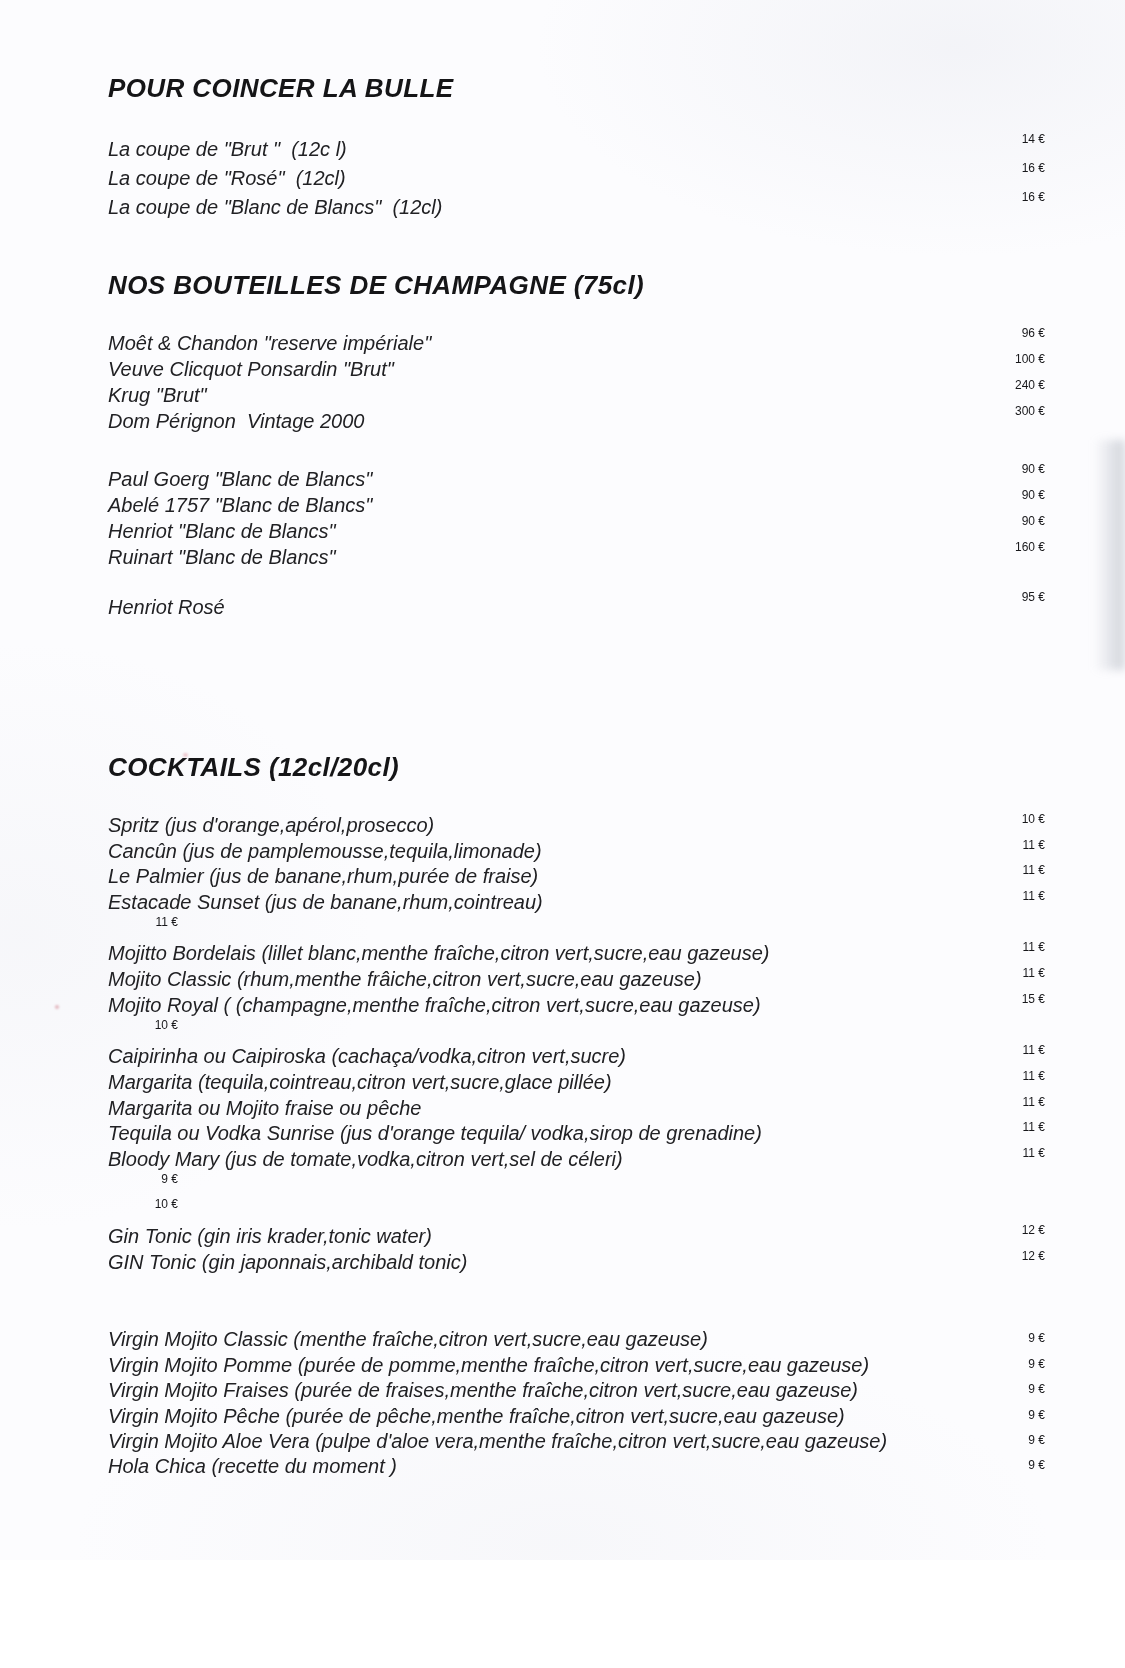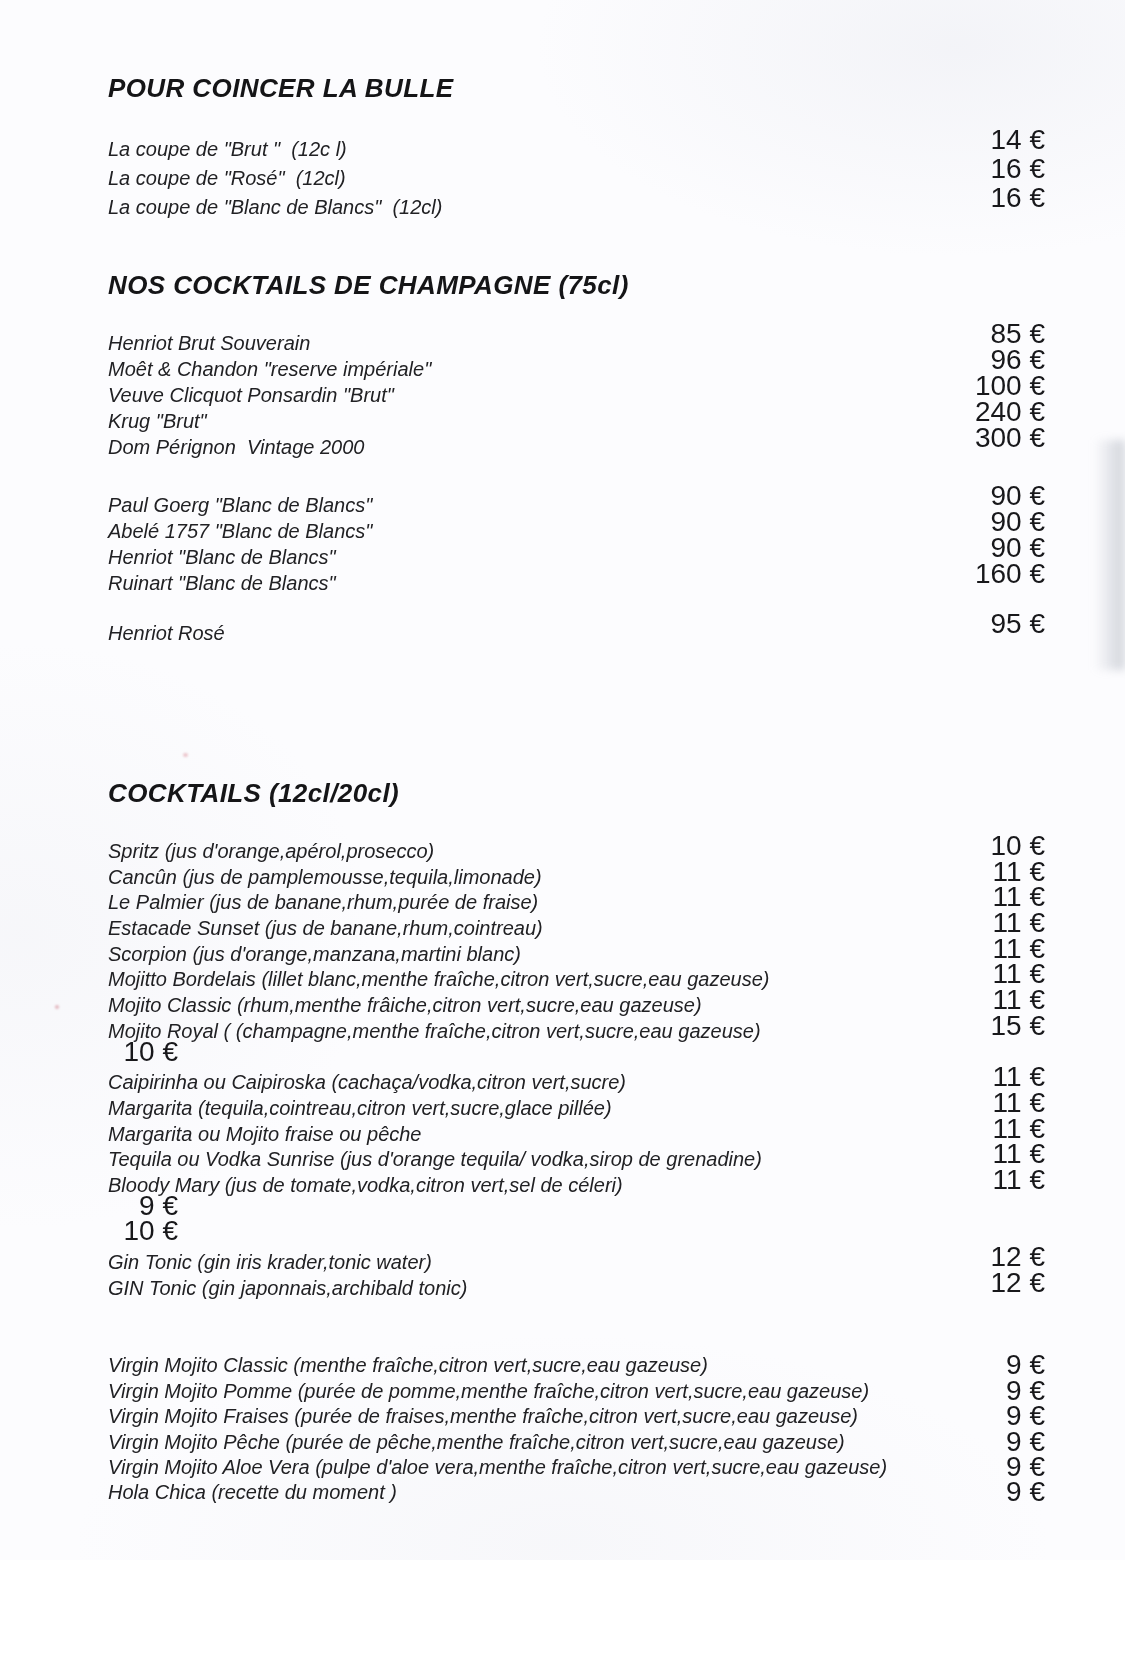--- a/index.html
+++ b/index.html
@@ -67,21 +67,21 @@
   .menu-section:nth-of-type(4) .menu-row { height: 25.4px; }
 
   .item-name {
     font-size: 20px;
     line-height: 21px;
     font-style: italic;
     white-space: pre;
     color: #212124;
   }
   .item-price {
-    font-size: 28px;
+    font-size: 12px;
     line-height: 21px;
     font-style: normal;
     white-space: pre;
     color: #18181b;
     text-align: right;
     min-width: 70px;
   }
   .menu-section:nth-of-type(1) .item-price,
   .menu-section:nth-of-type(2) .item-price { transform: translateY(-10px); }
   .menu-section:nth-of-type(3) .item-price { transform: translateY(-6px); }
@@ -106,26 +106,22 @@
             <span class="item-name">La coupe de "Rosé"  (12cl)</span>
             <span class="item-price">16 €</span>
           </div>
           <div class="menu-row">
             <span class="item-name">La coupe de "Blanc de Blancs"  (12cl)</span>
             <span class="item-price">16 €</span>
           </div>
         </div>
       </section>
       <section class="menu-section">
-        <h2 class="section-heading">NOS COCKTAILS DE CHAMPAGNE (75cl)</h2>
-        <div class="item-group">
-          <div class="menu-row">
-            <span class="item-name">Henriot Brut Souverain</span>
-            <span class="item-price">85 €</span>
-          </div>
+        <h2 class="section-heading">NOS BOUTEILLES DE CHAMPAGNE (75cl)</h2>
+        <div class="item-group">
           <div class="menu-row">
             <span class="item-name">Moêt &amp; Chandon "reserve impériale"</span>
             <span class="item-price">96 €</span>
           </div>
           <div class="menu-row">
             <span class="item-name">Veuve Clicquot Ponsardin "Brut"</span>
             <span class="item-price">100 €</span>
           </div>
           <div class="menu-row">
             <span class="item-name">Krug "Brut"</span>
@@ -174,21 +170,20 @@
           </div>
           <div class="menu-row">
             <span class="item-name">Le Palmier (jus de banane,rhum,purée de fraise)</span>
             <span class="item-price">11 €</span>
           </div>
           <div class="menu-row">
             <span class="item-name">Estacade Sunset (jus de banane,rhum,cointreau)</span>
             <span class="item-price">11 €</span>
           </div>
           <div class="menu-row">
-            <span class="item-name">Scorpion (jus d'orange,manzana,martini blanc)</span>
             <span class="item-price">11 €</span>
           </div>
           <div class="menu-row">
             <span class="item-name">Mojitto Bordelais (lillet blanc,menthe fraîche,citron vert,sucre,eau gazeuse)</span>
             <span class="item-price">11 €</span>
           </div>
           <div class="menu-row">
             <span class="item-name">Mojito Classic (rhum,menthe frâiche,citron vert,sucre,eau gazeuse)</span>
             <span class="item-price">11 €</span>
           </div>

